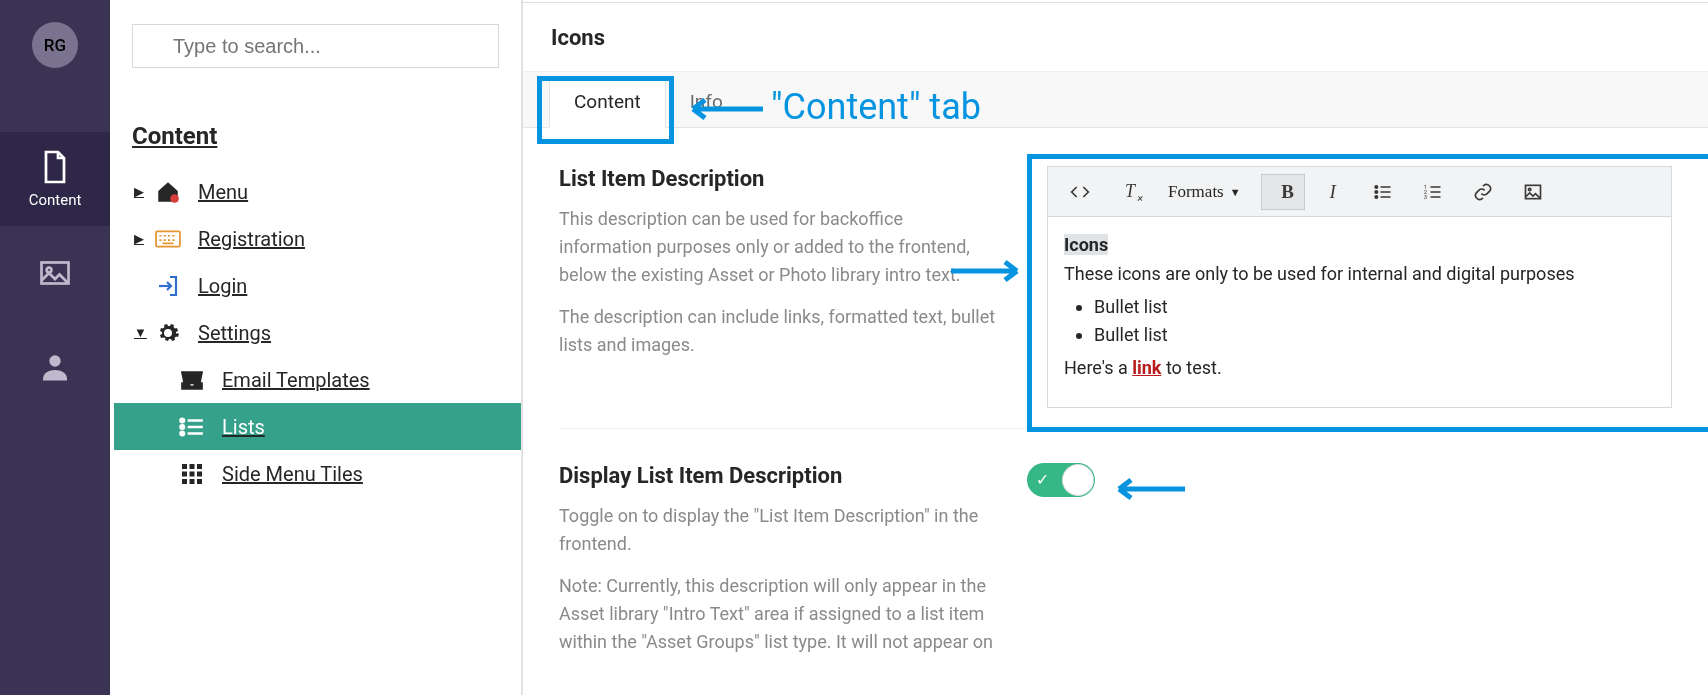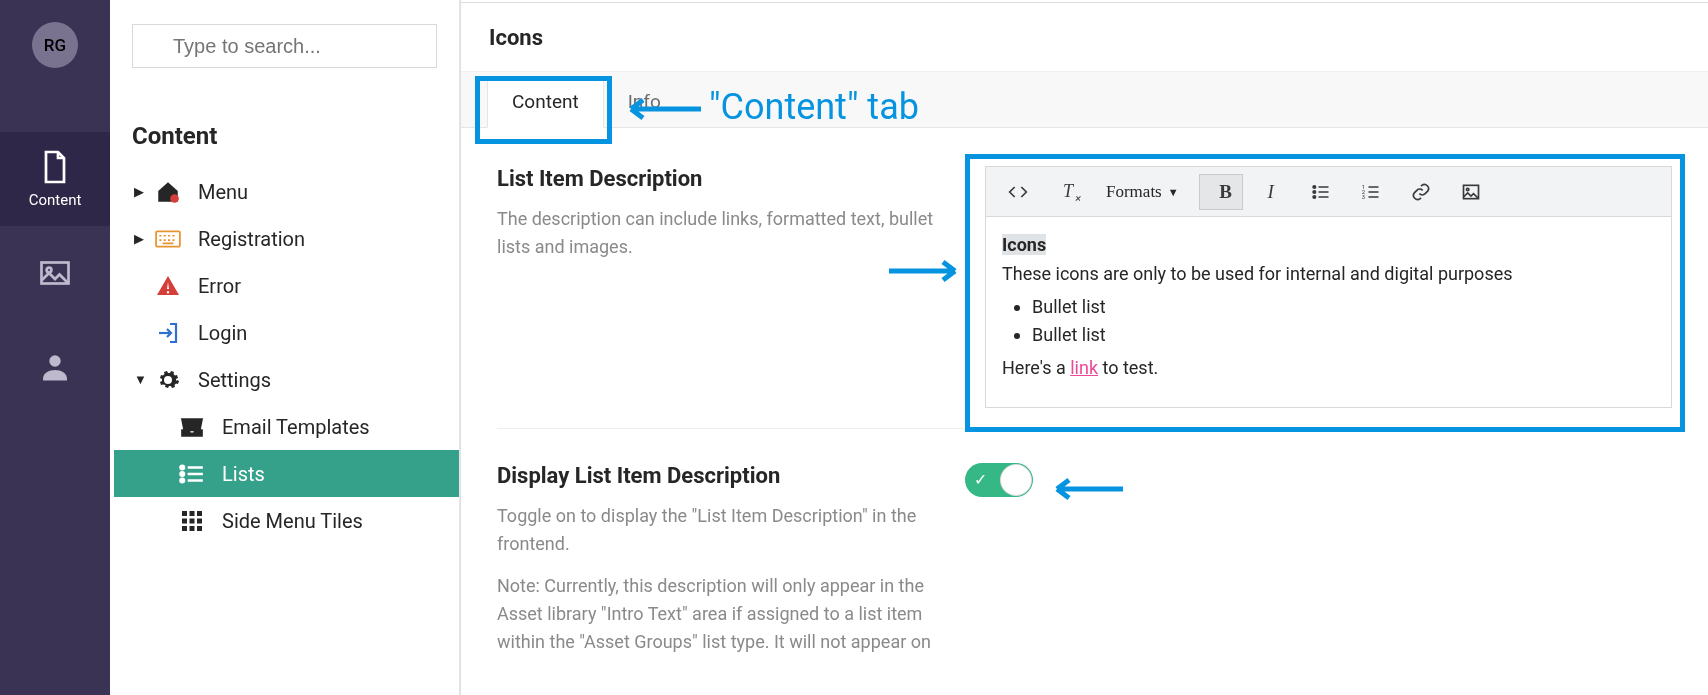--- a/index.html
+++ b/index.html
@@ -8,21 +8,21 @@
 
   
   .rail { width: 110px; background: #3b3354; display: flex; flex-direction: column; align-items: center; padding-top: 22px; }
   .avatar { width: 46px; height: 46px; border-radius: 50%; background: #7a7390; color: #000000; display: flex; align-items: center; justify-content: center; font-size: 17px; font-weight: 500; margin-bottom: 64px; }
   .rail-item { width: 110px; height: 94px; display: flex; flex-direction: column; align-items: center; justify-content: center; gap: 6px; cursor: pointer; color: #beb9cc; }
   .rail-item.active { background: #2e2747; color: #fff; }
   .rail-item .ri-label { font-size: 15px; }
   .rail-item svg { width: 36px; height: 36px; }
 
   
-  .sidebar { width: 350px; background: #fff; border-right: 1px solid #e5e5e5; display: flex; flex-direction: column; }
+  .sidebar { width: 412px; background: #fff; border-right: 1px solid #e5e5e5; display: flex; flex-direction: column; text-decoration: underline; }
   .search-wrap { padding: 24px 22px 12px 22px; }
   .search { width: 100%; height: 44px; border: 1px solid #d9d9d9; padding: 0 14px 0 40px; font-size: 20px; color: #7b7b7b; position: relative; background: #fff; }
   .search-box { position: relative; }
   .search-ico { position: absolute; left: 14px; top: 50%; transform: translateY(-50%); color: #b8b8b8; }
   .sidebar-title { font-size: 24px; font-weight: 700; padding: 42px 22px 18px 22px; }
   .tree { padding-left: 4px; }
   .tree-row { display: flex; align-items: center; height: 47px; padding-left: 20px; font-size: 20px; cursor: pointer; position: relative; }
   .tree-row .caret { width: 12px; color: #262626; font-size: 13px; margin-right: 6px; }
   .tree-row .t-icon { width: 32px; display: flex; justify-content: center; margin-right: 14px; }
   .tree-row .t-label { }
@@ -48,21 +48,21 @@
   .rte { flex: 1; }
   .rte-box { border: 1px solid #d9d9d9; }
   .rte-toolbar { height: 50px; background: #f2f3f4; border-bottom: 1px solid #d9d9d9; display:flex; align-items:center; padding: 0 10px; gap: 6px; }
   .tb-btn { width: 44px; height: 36px; display:flex; align-items:center; justify-content:center; color:#3a3a3a; cursor:pointer; border:1px solid transparent; }
   .tb-btn.sep { border-left:1px solid #d0d0d0; margin-left:4px; padding-left:10px; }
   .tb-btn.bold-active { background:#e4e6e8; border:1px solid #c8cacd; font-weight:700; }
   .tb-formats { padding:0 10px; font-size:17px; display:flex; align-items:center; gap:6px; cursor:pointer;font-family:Liberation Serif, serif; }
   .rte-content { padding: 14px 16px; font-size: 18px; line-height:1.6; min-height: 190px; }
   .rte-content .hl { background:#dfe3e6; font-weight:700; }
   .rte-content ul { padding-left: 30px; margin: 4px 0; }
-  .rte-content a { color:#ec4899; text-decoration: underline; }
+  .rte-content a { color:#b91c1c; text-decoration: underline; font-weight: bold; }
 
   .toggle-row { display:flex; gap:28px; margin-top: 20px; border-top: 1px solid #eee; padding-top: 34px; }
   .toggle { width: 68px; height: 34px; border-radius: 20px; background:#35b885; position:relative; cursor:pointer; }
   .toggle .knob { position:absolute; right:2px; top:2px; width:30px; height:30px; border-radius:50%; background:#fff; box-shadow:0 0 0 1px #ddd; }
   .toggle .check { position:absolute; left:9px; top:7px; color:#fff; font-size:16px; }
 
   
   .anno-box { position:absolute; border: 5px solid #0694e0; pointer-events:none; }
   .anno-arrow { position:absolute; color:#0694e0; pointer-events:none; }
   .anno-text { position:absolute; color:#0694e0; font-size: 36px; pointer-events:none; }
@@ -122,29 +122,20 @@
       </div>
       <div class="tree-row">
         <span class="caret">▶</span>
         <span class="t-icon" style="color:#e59430;">
           <svg width="26" height="20" viewBox="0 0 24 16" fill="none" stroke="currentColor" stroke-width="1.6">
               <rect x="1" y="1" width="22" height="14" rx="1"></rect>
               <path d="M4 5h2M8 5h2M12 5h2M16 5h2M4 9h2M8 9h2M12 9h2M16 9h2M7 12h10"></path>
             </svg>
         </span>
         <span class="t-label">Registration</span>
-      </div>
-      <div class="tree-row">
-        <span class="caret"></span>
-        <span class="t-icon" style="color:#d43f3a;">
-          <svg width="24" height="24" viewBox="0 0 24 24" fill="currentColor">
-              <path d="M12 2L1 21h22L12 2zm0 6l1 7h-2l1-7zm0 9a1.2 1.2 0 110 2.4 1.2 1.2 0 010-2.4z"></path>
-            </svg>
-        </span>
-        <span class="t-label">Error</span>
       </div>
       <div class="tree-row">
         <span class="caret"></span>
         <span class="t-icon" style="color:#2f6fd0;">
           <svg width="24" height="24" viewBox="0 0 24 24" fill="none" stroke="currentColor" stroke-width="2.2">
               <path d="M14 3h6v18h-6"></path>
               <path d="M3 12h12"></path>
               <path d="M11 8l4 4-4 4"></path>
             </svg>
         </span>
@@ -205,20 +196,21 @@
     </div>
     <div class="tabbar">
       <div class="tab active">Content</div>
       <div class="tab">Info</div>
     </div>
 
     <div class="content-body">
       <div class="field-row">
         <div class="field-left">
           <div class="field-title">List Item Description</div>
+          <div class="field-desc">This description can be used for backoffice information purposes only or added to the frontend, below the existing Asset or Photo library intro text.</div>
           <div class="field-desc">The description can include links, formatted text, bullet lists and images.</div>
         </div>
         <div class="rte">
           <div class="rte-box">
             <div class="rte-toolbar">
               <div class="tb-btn">
                 <svg width="20" height="20" viewBox="0 0 24 24" fill="none" stroke="currentColor" stroke-width="2">
                     <path d="M8 6l-6 6 6 6M16 6l6 6-6 6"></path>
                   </svg>
               </div>

